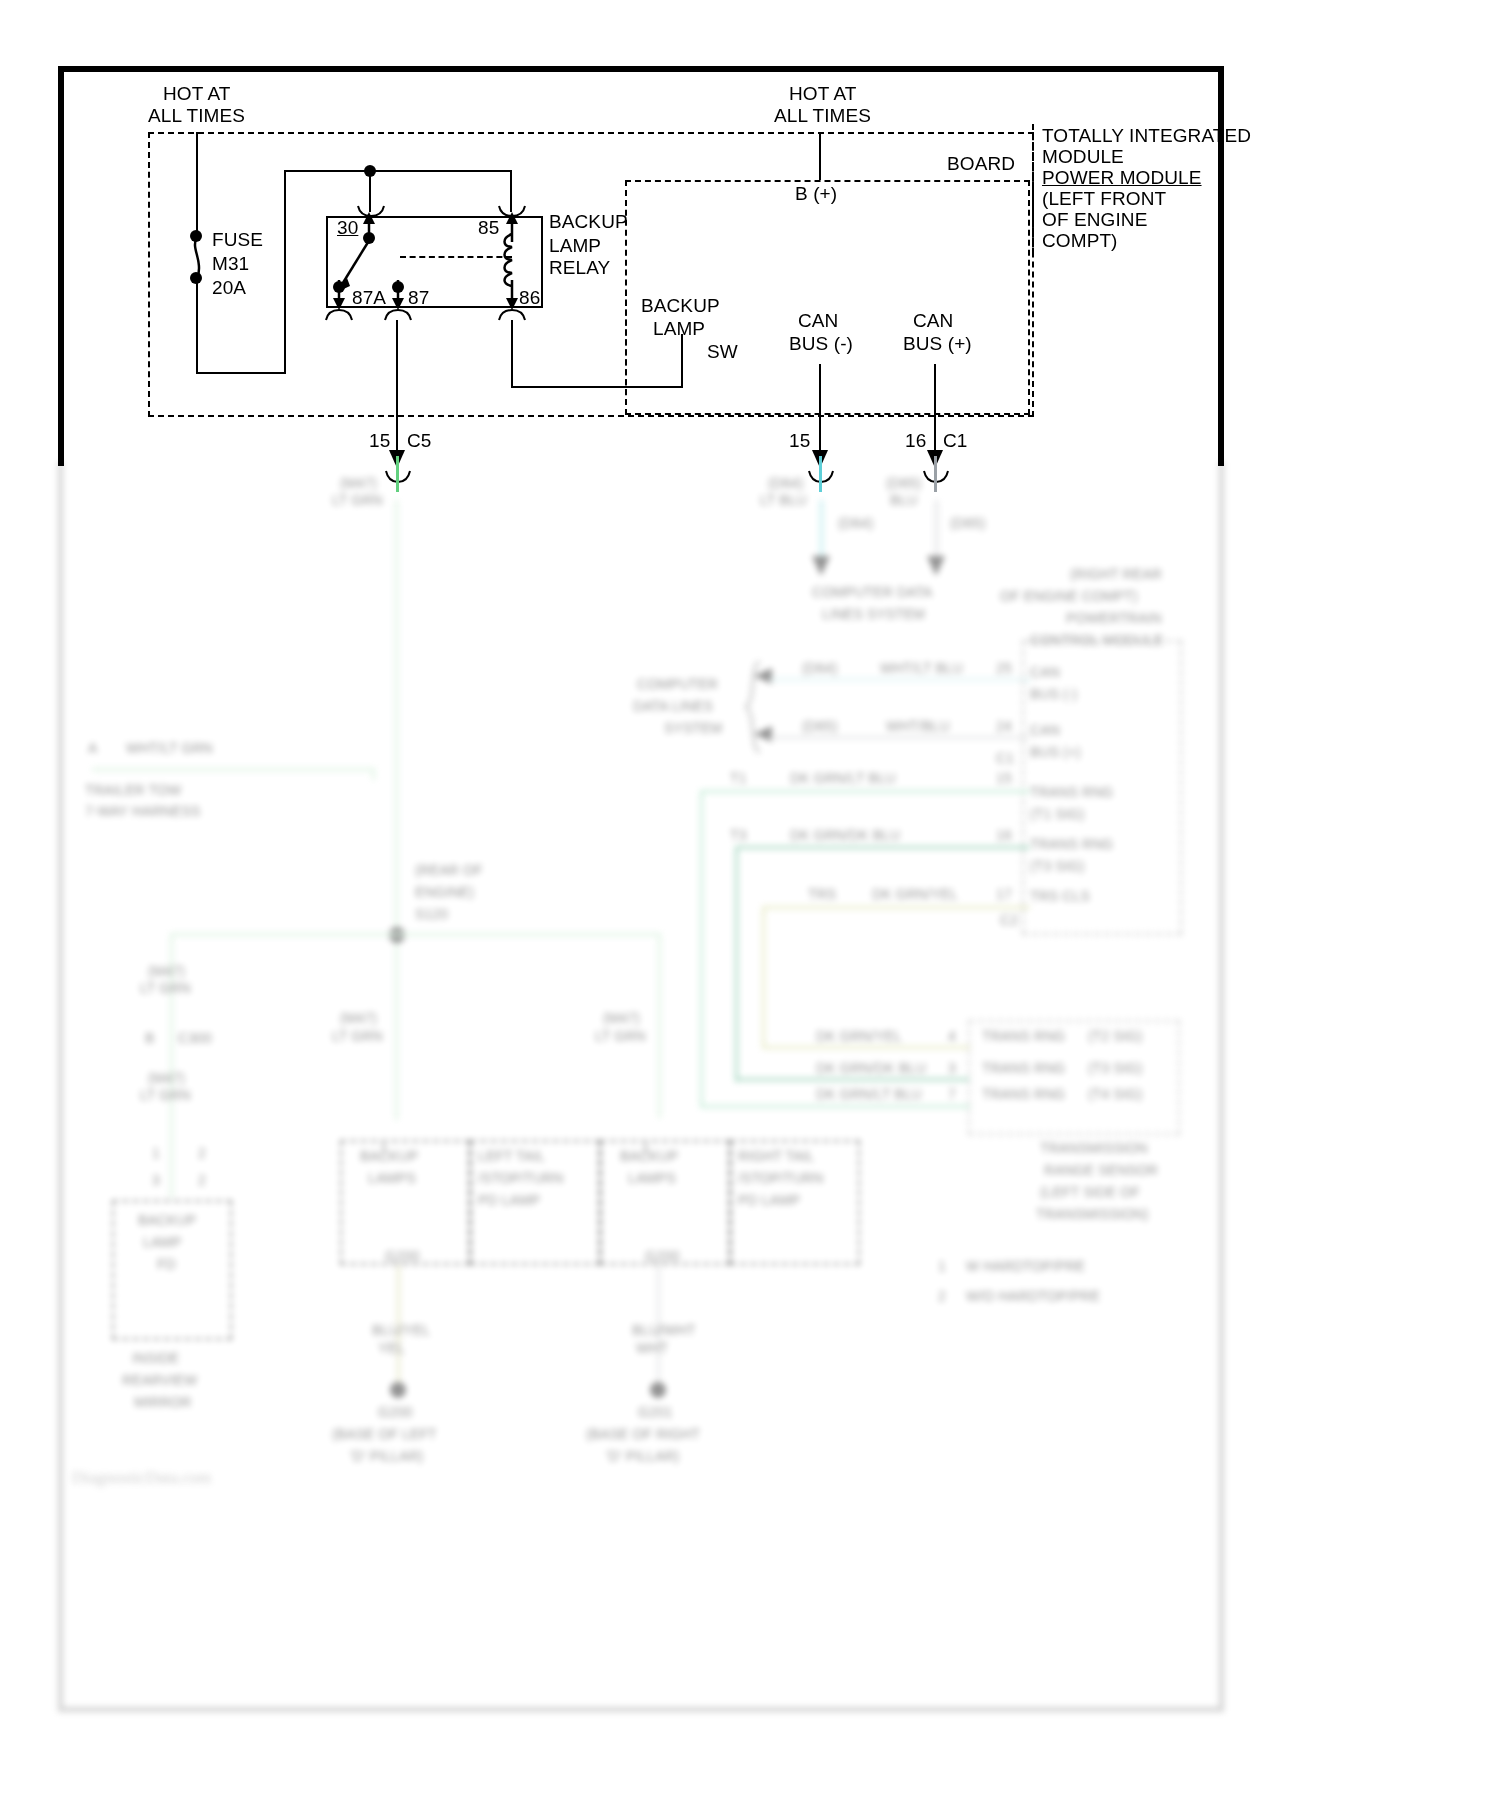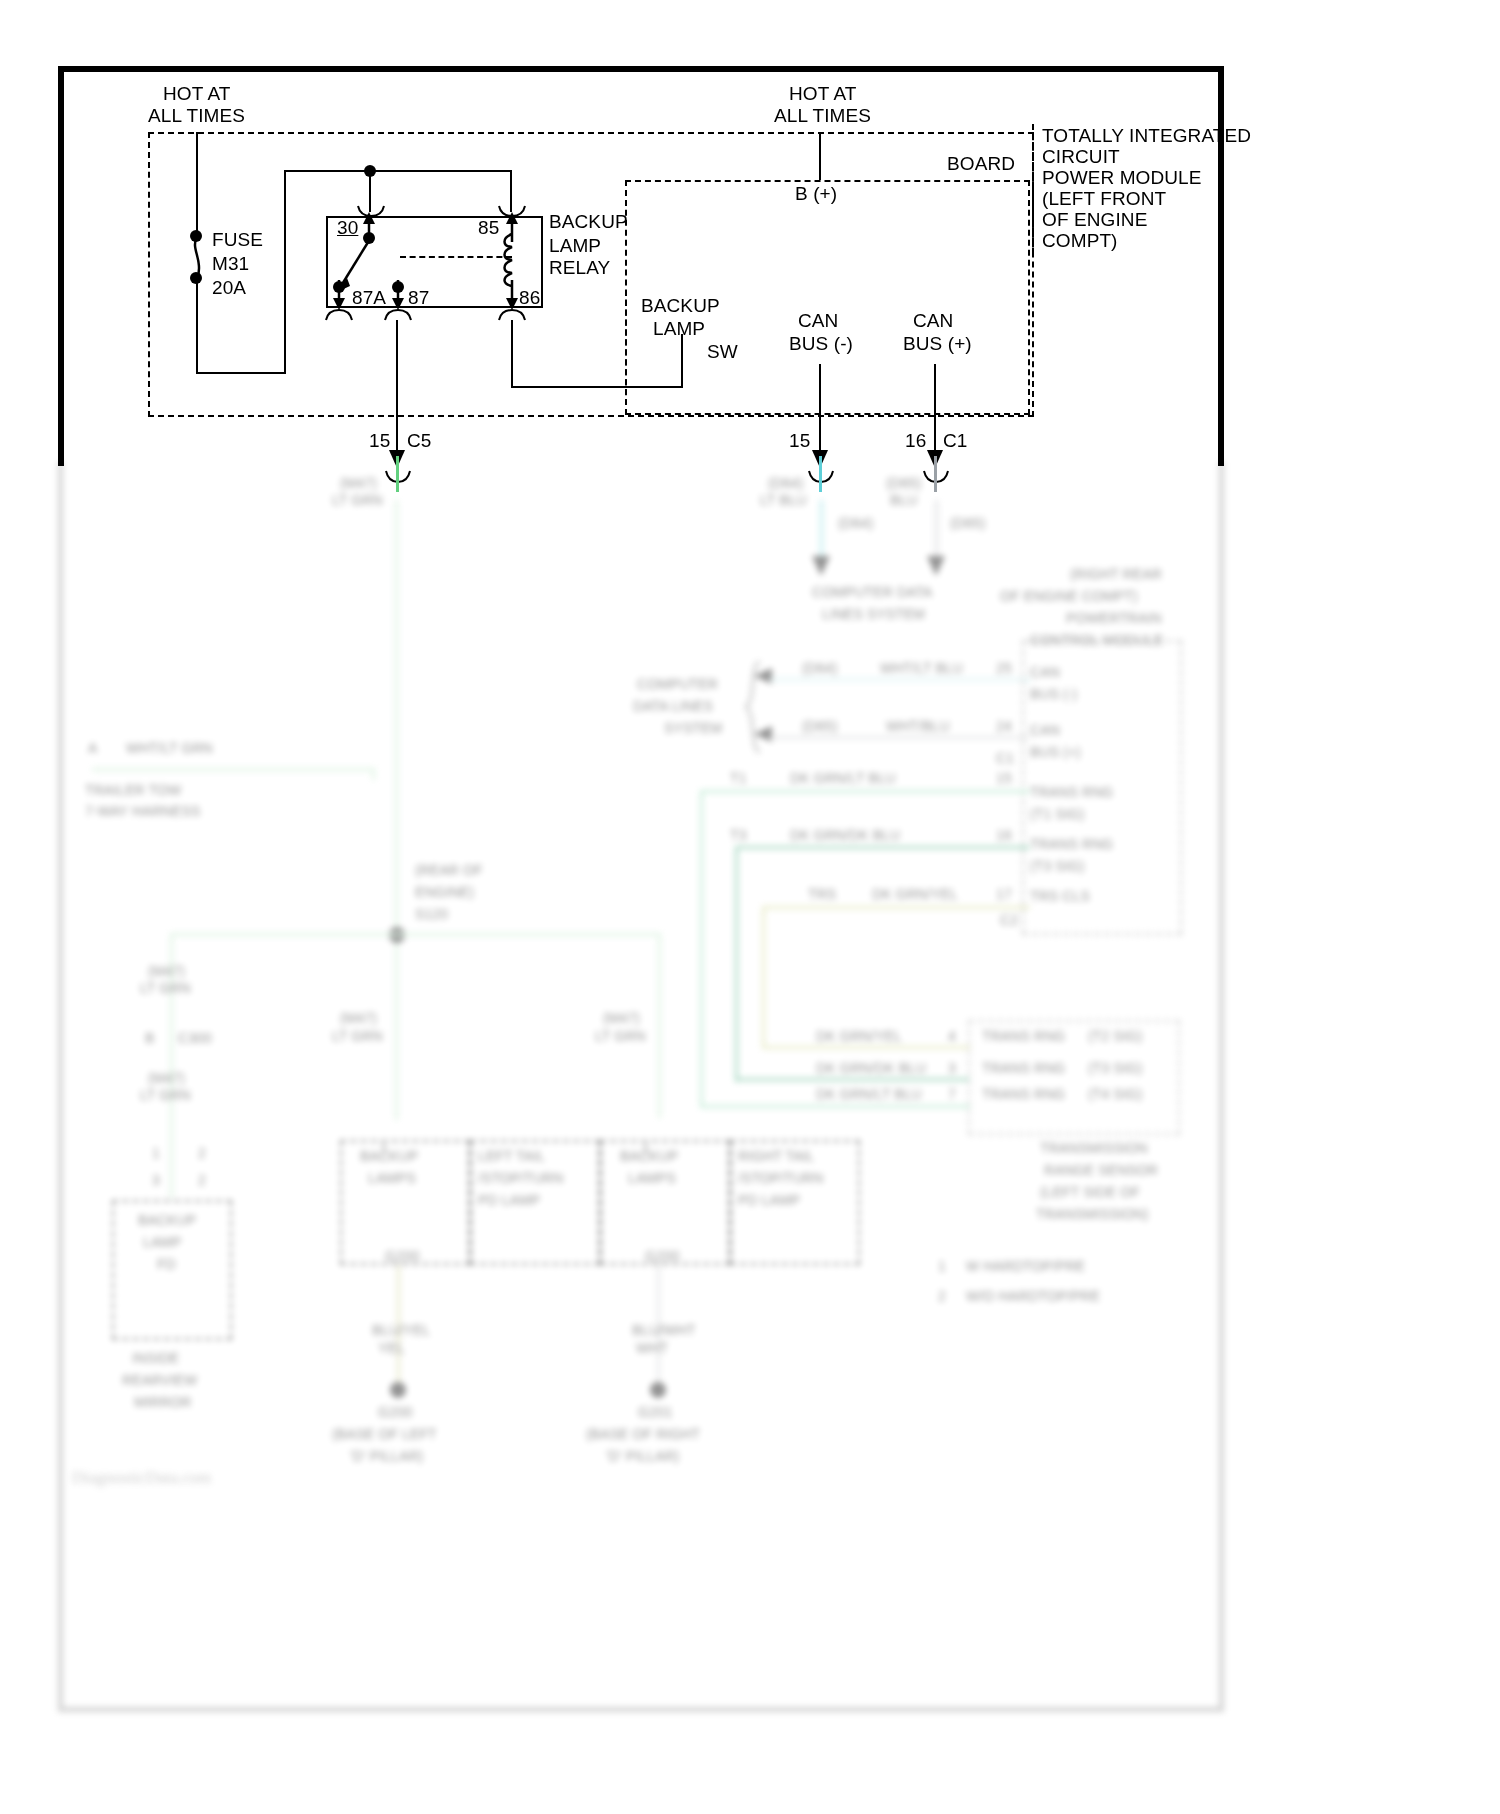--- a/index.html
+++ b/index.html
@@ -323,22 +323,22 @@
     <div class="dash-v" style="left:1032px;top:128px;  height:285px;"></div>
 
     <div class="dash-h" style="left:625px; top:176px; width:405px;"></div>
     <div class="dash-v" style="left:625px; top:176px; height:235px;"></div>
     <div class="dash-h" style="left:625px; top:409px; width:405px;"></div>
     <div class="dash-v" style="left:1028px;top:176px; height:235px;"></div>
     <div class="txt" style="left:947px; top:148px;">BOARD</div>
 
     <div class="dash-v" style="left:1032px; top:120px; height:130px;"></div>
     <div class="txt" style="left:1042px; top:120px;">TOTALLY INTEGRATED</div>
-    <div class="txt" style="left:1042px; top:141px;">CIRCUIT</div>
-    <div class="txt" style="left:1042px; top:162px;">POWER MODULE</div>
+    <div class="txt" style="left:1042px; top:141px;">MODULE</div>
+    <div class="txt" style="left:1042px; top:162px;text-decoration:underline;">POWER MODULE</div>
     <div class="txt" style="left:1042px; top:183px;">(LEFT FRONT</div>
     <div class="txt" style="left:1042px; top:204px;">OF ENGINE</div>
     <div class="txt" style="left:1042px; top:225px;">COMPT)</div>
 
     <div class="ln v" style="left:196px; top:128px; height:103px;"></div>
 
     <div class="dot" style="left:190px; top:226px;"></div>
     <svg style="left:189px; top:234px;" width="18" height="42">
       <path d="M8,0 C1,10 15,22 8,42" stroke="#000" stroke-width="2.5" fill="none"></path>
     </svg>

